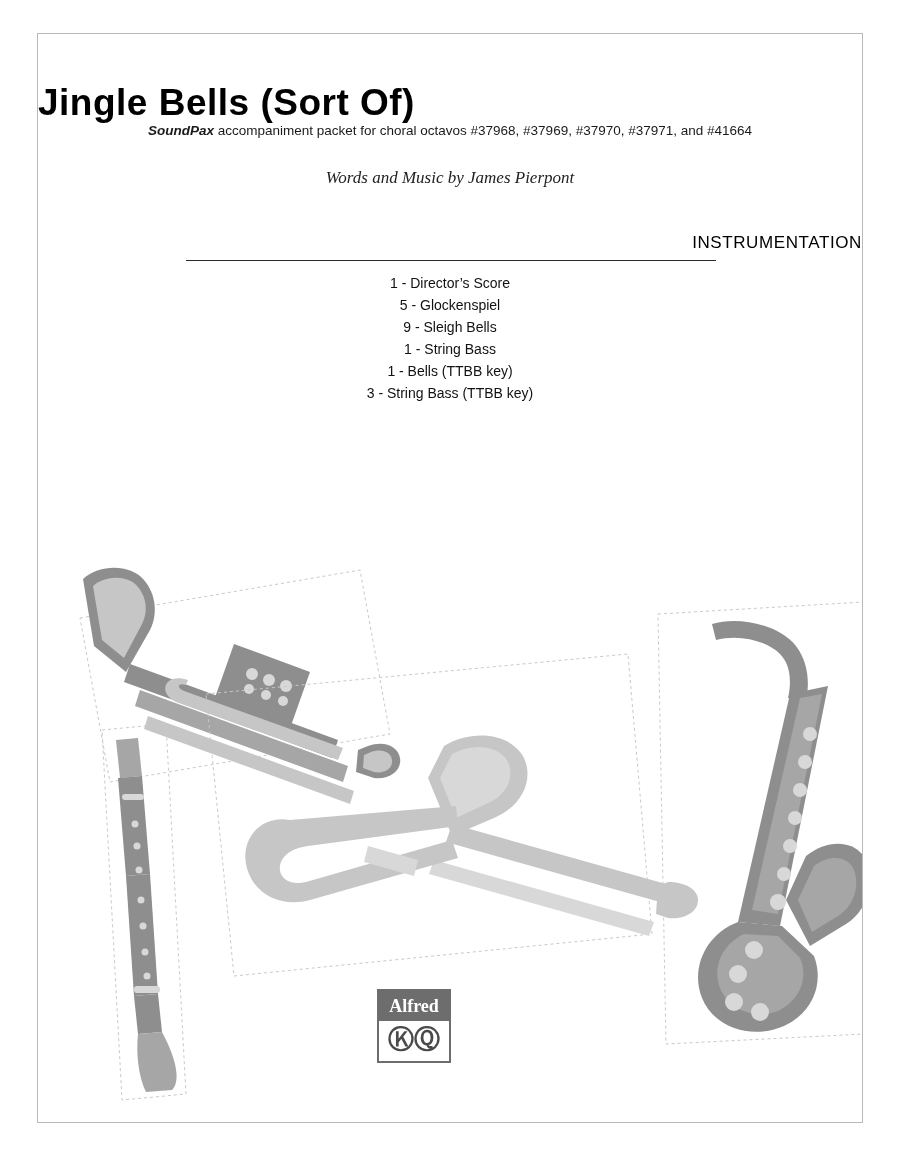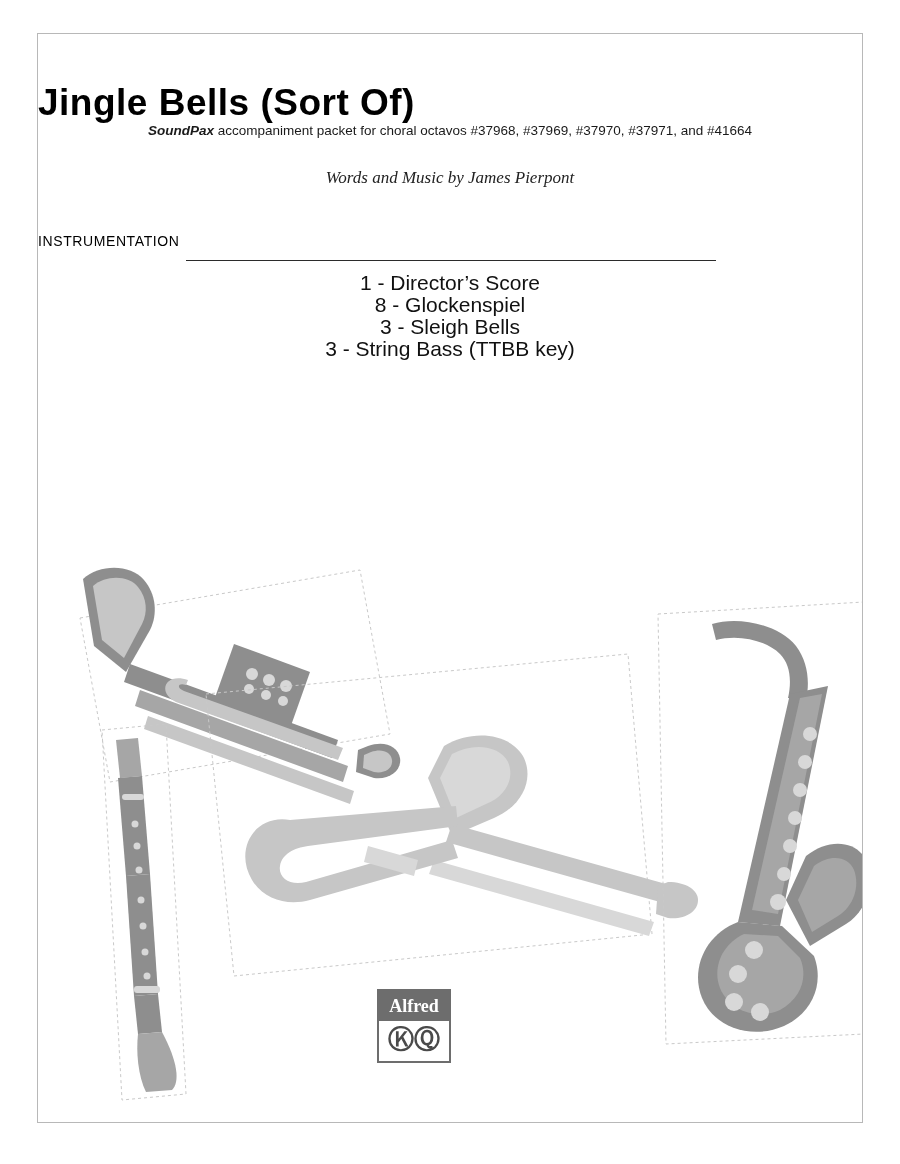--- a/index.html
+++ b/index.html
@@ -60,40 +60,40 @@
     font-style: italic;
     font-size: 17px;
     line-height: 22px;
     color: #222222;
   }
   .instr-heading {
     position: absolute;
     left: 0;
     top: 199px;
     width: 100%;
-    text-align: left;
-    font-size: 14px;
+    text-align: right;
+    font-size: 17px;
     letter-spacing: 0.6px;
     color: #000000;
   }
   .rule {
     position: absolute;
     left: 148px;
     top: 226px;
     width: 530px;
     height: 1px;
     background: #2b2b2b;
   }
   .instr-list {
     position: absolute;
     left: 0;
     top: 238px;
     width: 100%;
     text-align: center;
-    font-size: 21px;
+    font-size: 14px;
     line-height: 22px;
     color: #111111;
   }
   .instr-list .row {
     display: block;
     white-space: pre;
   }
   .art {
     position: absolute;
     left: 0;
@@ -152,22 +152,24 @@
 
   <div class="credits">
     <div>Words and Music by James Pierpont</div>
   </div>
 
   <div class="instr-heading">INSTRUMENTATION</div>
   <div class="rule"></div>
 
   <div class="instr-list">
     <span class="row">1 - Director’s Score</span>
-    <span class="row">8 - Glockenspiel</span>
-    <span class="row">3 - Sleigh Bells</span>
+    <span class="row">5 - Glockenspiel</span>
+    <span class="row">9 - Sleigh Bells</span>
+    <span class="row">1 - String Bass</span>
+    <span class="row">1 - Bells (TTBB key)</span>
     <span class="row">3 - String Bass (TTBB key)</span>
   </div>
 
   <svg class="art" viewBox="0 0 826 1090" xmlns="http://www.w3.org/2000/svg">
     <defs>
       <style>
         .gdark { fill: #8e8e8e; }
         .gmid  { fill: #a6a6a6; }
         .glite { fill: #c6c6c6; }
         .gvlite{ fill: #d8d8d8; }

